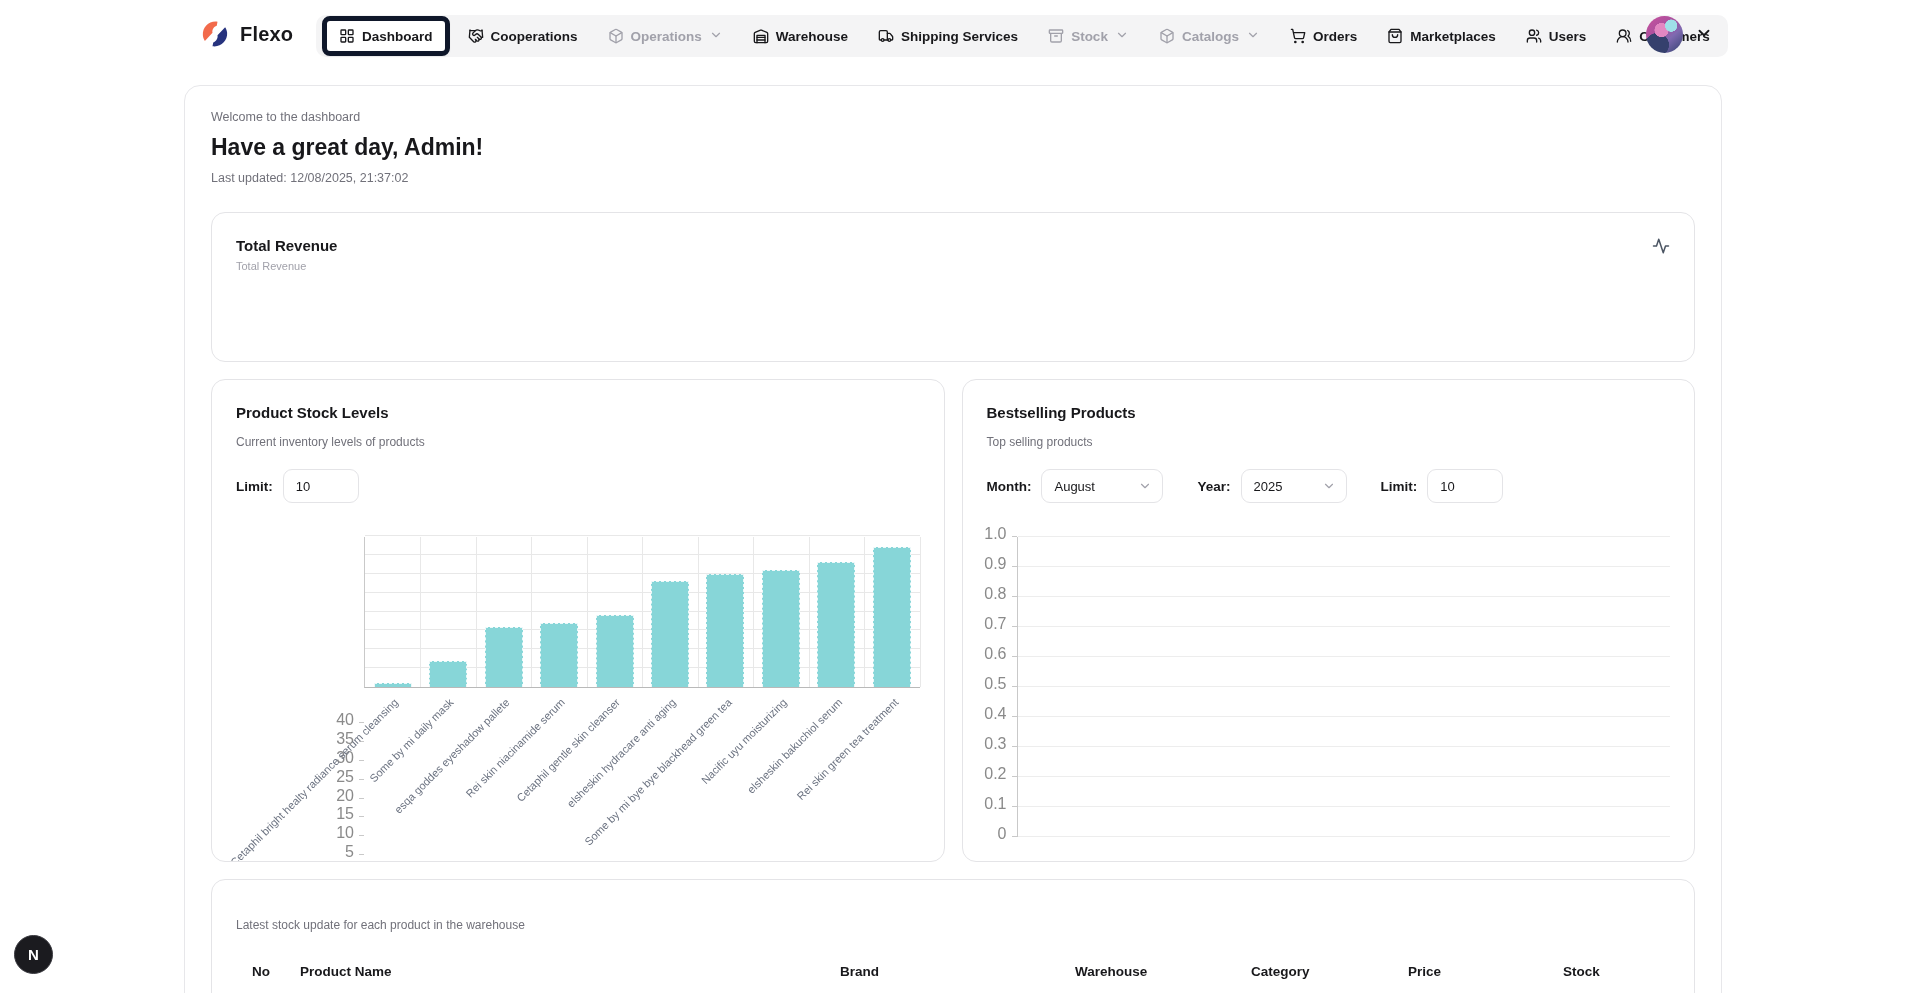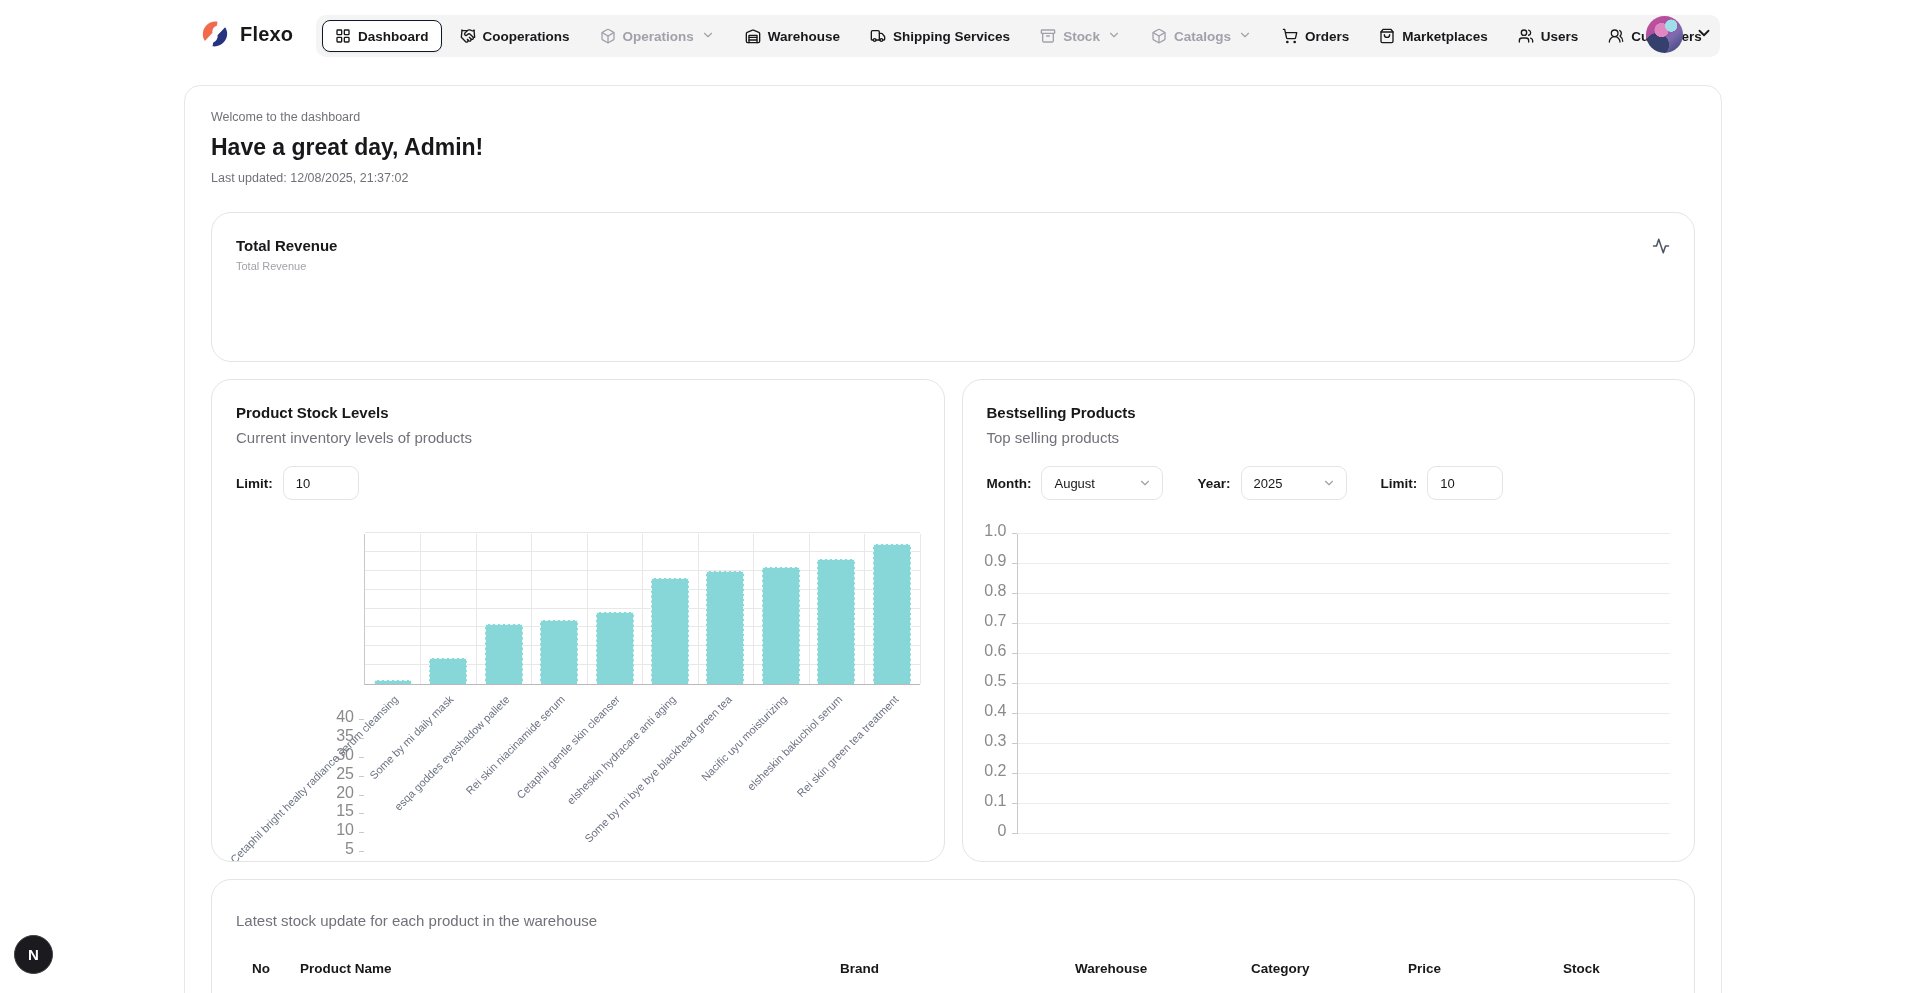--- a/index.html
+++ b/index.html
@@ -9,21 +9,21 @@
   
   .topbar { position:absolute; top:0; left:0; width:1906px; height:70px; background:#fff; }
   .brand { position:absolute; left:200px; top:19px; display:flex; align-items:center; gap:10px; }
   .brand svg { width:30px; height:30px; }
   .brand-name { font-size:20px; font-weight:700; letter-spacing:.2px; }
 
   .nav-menu { position:absolute; left:316px; top:15px; height:42px; background:#f4f4f5;
     border-radius:10px; display:flex; align-items:center; gap:6px; padding:4px 6px; }
   .nav-item { display:flex; align-items:center; gap:7px; padding:7px 12px; border-radius:8px;
     font-size:13.5px; font-weight:600; color:#18181b; cursor:pointer; white-space:nowrap; }
-  .nav-item.active { background:#fff; border:1px solid #0f172a; box-shadow:0 1px 2px rgba(0,0,0,.05); }
+  .nav-item.active { background:#fff; border:5px solid #0f172a; box-shadow:0 1px 2px rgba(0,0,0,.05); }
   .nav-item.disabled { color:#a1a1aa; }
   .nav-item svg { width:16px; height:16px; stroke:currentColor; fill:none;
     stroke-width:2; stroke-linecap:round; stroke-linejoin:round; }
   .nav-item .chev svg { width:14px; height:14px; }
 
   .user-box { position:absolute; left:1646px; top:16px; display:flex; align-items:center; gap:12px; }
   .avatar { width:37px; height:37px; border-radius:50%;
     background:
       radial-gradient(circle at 68% 26%, #9fe0e8 0 16%, rgba(0,0,0,0) 17%),
       radial-gradient(circle at 42% 38%, #e387c2 0 22%, rgba(0,0,0,0) 23%),
@@ -34,23 +34,23 @@
     stroke-linecap:round; stroke-linejoin:round; }
 
   
   .main-card { position:absolute; left:184px; top:85px; width:1538px; height:1180px;
     background:#fff; border:1px solid #e7e7ea; border-radius:16px; padding:24px 26px; }
 
   .eyebrow { font-size:12.5px; color:#71717a; }
   .page-title { font-size:23px; font-weight:700; margin-top:10px; }
   .updated { font-size:12.5px; color:#71717a; margin-top:10px; }
 
-  .card { background:#fff; border:1px solid #e4e4e7; border-radius:20px; padding:24px; }
+  .card { background:#fff; border:1px solid #e4e4e7; border-radius:14px; padding:24px; }
   .card-title { font-size:15px; font-weight:700; }
-  .card-sub { font-size:15px; color:#71717a; margin-top:8px; }
+  .card-sub { font-size:12px; color:#71717a; margin-top:14px; }
 
   
   .revenue-card { margin-top:27px; height:150px; }
   .rev-head { display:flex; justify-content:space-between; align-items:flex-start; }
   .rev-head svg { width:18px; height:18px; stroke:#4b5563; fill:none; stroke-width:2;
     stroke-linecap:round; stroke-linejoin:round; }
   .rev-value { font-size:22px; font-weight:700; margin-top:30px; }
   .rev-sub { font-size:11px; color:#a1a1aa; margin-top:5px; }
 
   

